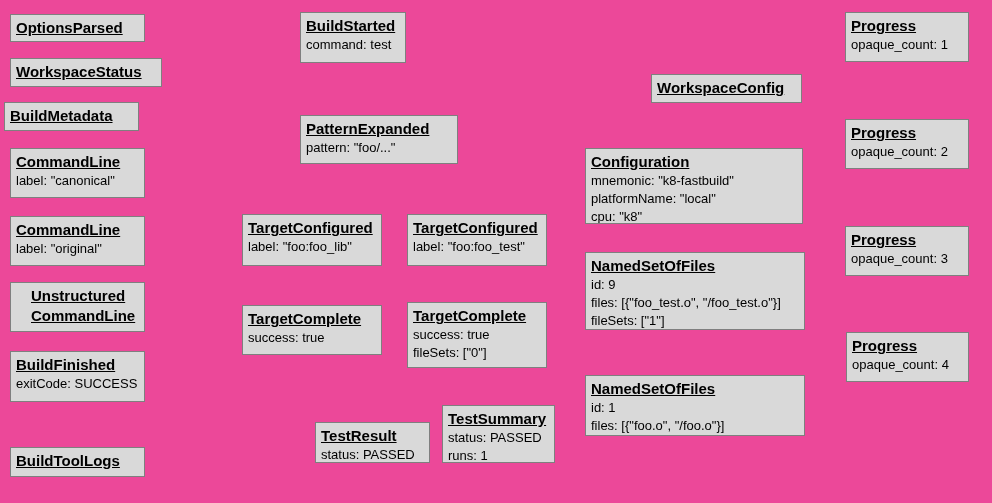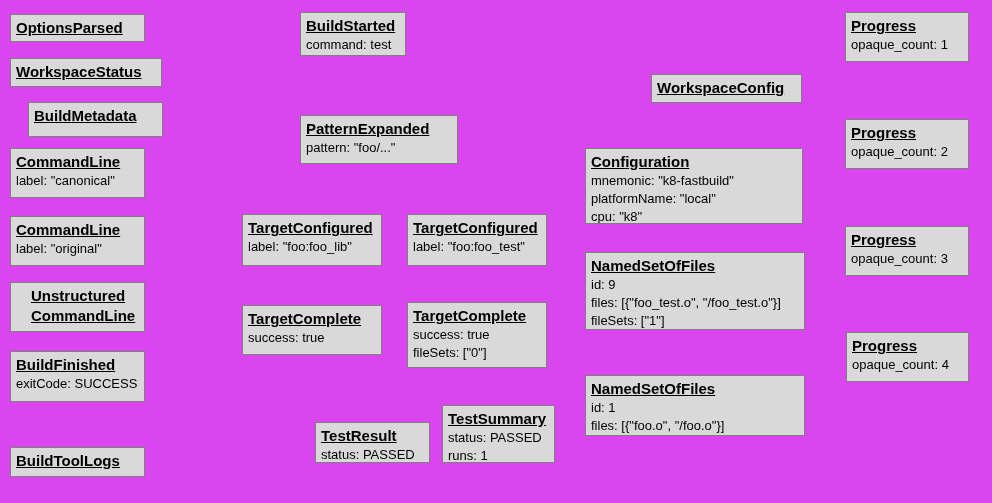--- a/index.html
+++ b/index.html
@@ -1,20 +1,20 @@
 <!DOCTYPE html>
 <html><head>
 <meta charset="utf-8">
 <style>
   html,body { margin:0; padding:0; background:#000; }
   #canvas {
     position: relative;
     width: 992px;
     height: 503px;
-    background: #d946ef;
+    background: #ec4899;
     overflow: hidden;
     font-family: "Liberation Sans", sans-serif;
   }
   .node {
     position: absolute;
     background: #d9d9d9;
     border: 1px solid #7f7f7f;
     box-sizing: border-box;
     padding: 3px 5px 2px 5px;
     color: #000000;
@@ -44,21 +44,21 @@
 <div id="canvas">
 
   <div class="node" style="left:10px; top:14px; width:135px; height:28px;">
     <div class="title nowrap">OptionsParsed</div>
   </div>
 
   <div class="node" style="left:10px; top:58px; width:152px; height:29px;">
     <div class="title nowrap">WorkspaceStatus</div>
   </div>
 
-  <div class="node" style="left:28px; top:102px; width:135px; height:35px;">
+  <div class="node" style="left:4px; top:102px; width:135px; height:29px;">
     <div class="title nowrap">BuildMetadata</div>
   </div>
 
   <div class="node" style="left:10px; top:148px; width:135px; height:50px;">
     <div class="title nowrap">CommandLine</div>
     <div class="prop">label: "canonical"</div>
   </div>
 
   <div class="node" style="left:10px; top:216px; width:135px; height:50px;">
     <div class="title nowrap">CommandLine</div>
@@ -72,21 +72,21 @@
   <div class="node" style="left:10px; top:351px; width:135px; height:51px;">
     <div class="title nowrap">BuildFinished</div>
     <div class="prop">exitCode: SUCCESS</div>
   </div>
 
   <div class="node" style="left:10px; top:447px; width:135px; height:30px;">
     <div class="title nowrap">BuildToolLogs</div>
   </div>
 
 
-  <div class="node" style="left:300px; top:12px; width:106px; height:44px;">
+  <div class="node" style="left:300px; top:12px; width:106px; height:51px;">
     <div class="title nowrap">BuildStarted</div>
     <div class="prop">command: test</div>
   </div>
 
   <div class="node" style="left:300px; top:115px; width:158px; height:49px;">
     <div class="title nowrap">PatternExpanded</div>
     <div class="prop">pattern: "foo/..."</div>
   </div>
 
   <div class="node" style="left:242px; top:214px; width:140px; height:52px;">

